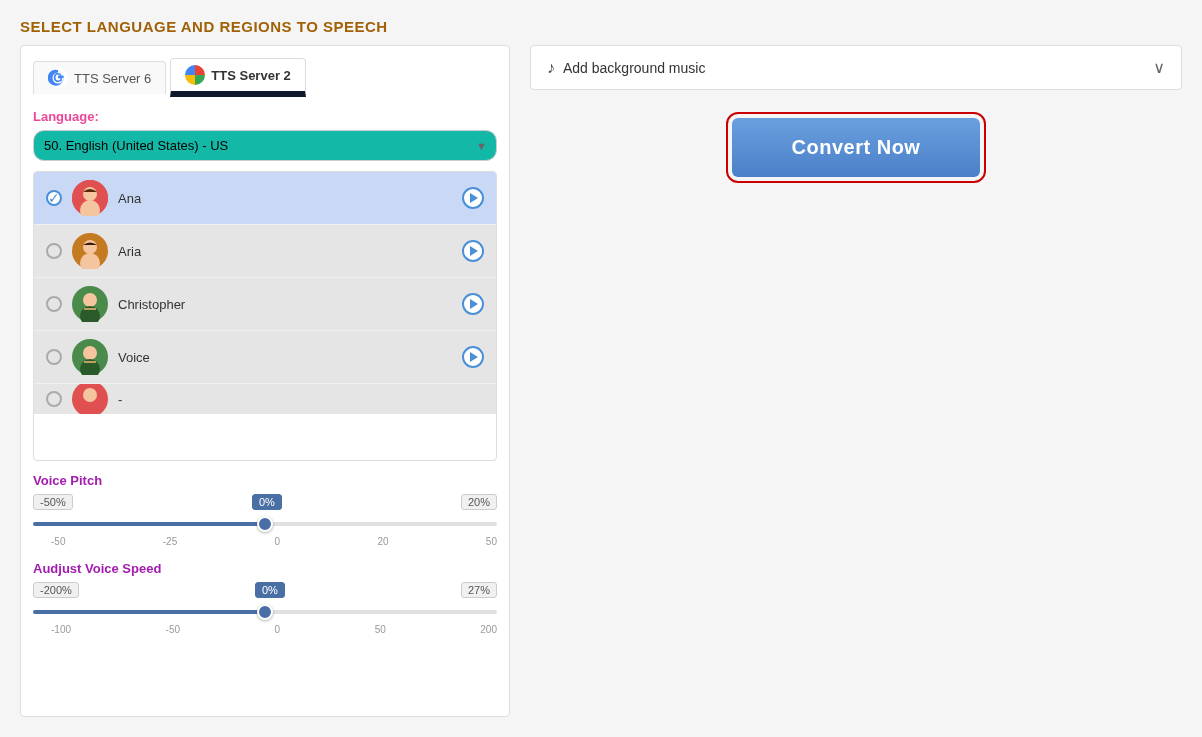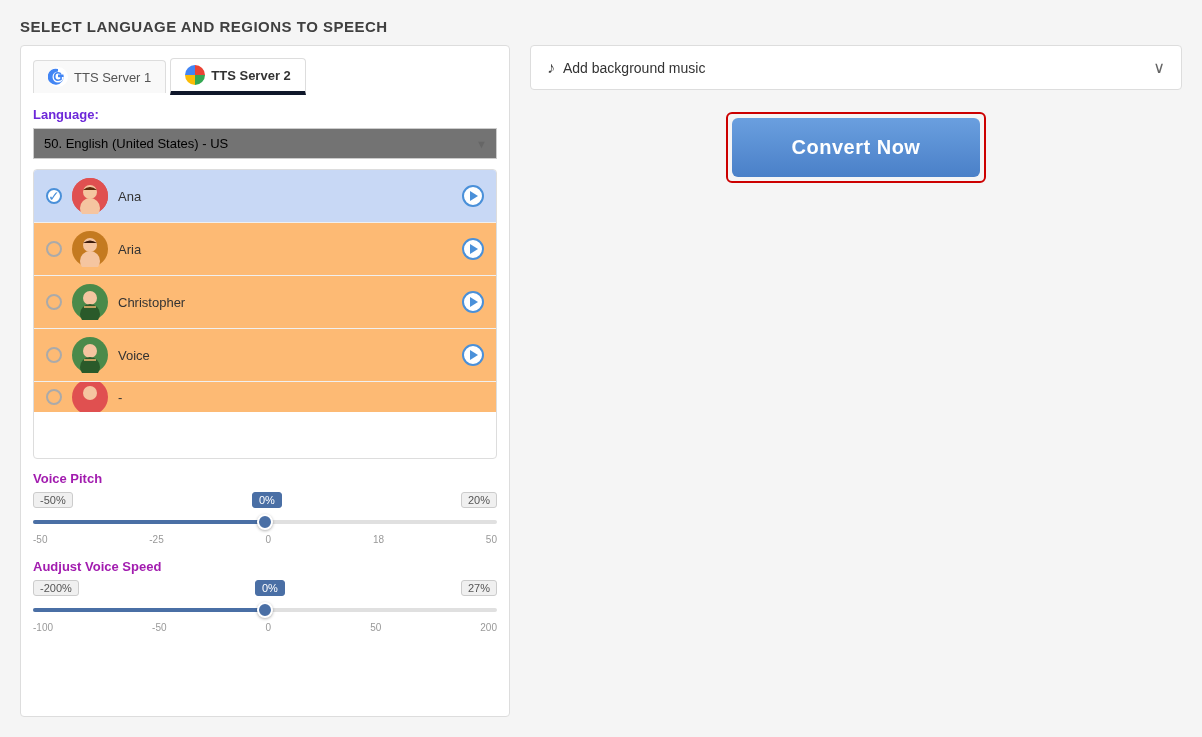--- a/index.html
+++ b/index.html
@@ -9,21 +9,21 @@
       width: 1202px;
       height: 737px;
       overflow: hidden;
       display: flex;
       flex-direction: column;
     }
 
     .page-title {
       font-size: 15px;
       font-weight: bold;
-      color: #404040;
+      color: #a16207;
       padding: 18px 20px 10px 20px;
       letter-spacing: 0.5px;
     }
 
     .main-content {
       display: flex;
       flex: 1;
       padding: 0 20px 20px 20px;
       gap: 20px;
     }
@@ -55,21 +55,21 @@
       border-bottom: none;
       border-radius: 4px 4px 0 0;
       cursor: pointer;
       background: #f9f9f9;
       font-size: 13px;
       color: #555;
     }
 
     .tts-tab.active {
       background: #fff;
-      border-bottom: 4px solid #0f172a;
+      border-bottom: 6px solid #0f172a;
       color: #333;
       font-weight: bold;
     }
 
     
     .grid-icon {
       display: grid;
       grid-template-columns: 1fr 1fr;
       grid-template-rows: 1fr 1fr;
       width: 20px;
@@ -84,37 +84,37 @@
 
     .panel-body {
       padding: 12px;
       flex: 1;
       overflow: hidden;
     }
 
     .language-label {
       font-size: 13px;
       font-weight: bold;
-      color: #6d28d9;
+      color: #ec4899;
       margin-bottom: 6px;
     }
 
     .language-select-wrapper {
       position: relative;
       margin-bottom: 10px;
     }
 
     .language-select {
       width: 100%;
       padding: 7px 30px 7px 10px;
       border: 1px solid #ccc;
-      border-radius: 0;
+      border-radius: 11px;
       font-size: 13px;
       appearance: none;
-      background: #737373;
+      background: #14b8a6;
       cursor: pointer;
     }
 
     .select-arrow {
       position: absolute;
       right: 10px;
       top: 50%;
       transform: translateY(-50%);
       pointer-events: none;
       font-size: 11px;
@@ -129,21 +129,21 @@
       height: 290px;
     }
 
     .voice-item {
       display: flex;
       align-items: center;
       padding: 8px 12px;
       gap: 10px;
       cursor: pointer;
       border-bottom: 1px solid #f0f0f0;
-      background: #fdba74;
+      background: #e5e5e5;
     }
 
     .voice-item.selected {
       background: #c8d8f5;
     }
 
     .voice-item:last-child {
       border-bottom: none;
     }
 
@@ -281,20 +281,21 @@
 
     .slider-ticks {
       display: flex;
       justify-content: space-between;
       padding: 2px 0;
     }
 
     .slider-tick {
       font-size: 10px;
       color: #999;
+      margin-left: 18px;
     }
 
     
     .right-panel {
       flex: 1;
       display: flex;
       flex-direction: column;
       gap: 12px;
     }
 
@@ -330,21 +331,21 @@
     
     .convert-area {
       display: flex;
       justify-content: center;
       align-items: flex-start;
       padding-top: 10px;
     }
 
     .convert-btn-wrapper {
       border: 2px solid #cc0000;
-      border-radius: 6px;
+      border-radius: 12px;
       padding: 4px;
     }
 
     .convert-btn {
       background: linear-gradient(180deg, #6a9fdf 0%, #4a80c8 100%);
       color: #fff;
       border: none;
       border-radius: 6px;
       padding: 18px 60px;
       font-size: 20px;
@@ -377,21 +378,21 @@
       <div class="tts-tab">
 
         <svg width="20" height="20" viewBox="0 0 20 20">
           <circle cx="10" cy="10" r="10" fill="white"></circle>
           <path d="M10 4.5A5.5 5.5 0 1 0 15.5 10H10V7.5h5.4A8 8 0 1 1 10 2z" fill="#4285F4"></path>
           <path d="M10 7.5v2.5h5.5a5.5 5.5 0 0 1-5.5 5.5A5.5 5.5 0 0 1 4.5 10 5.5 5.5 0 0 1 10 4.5z" fill="#34A853" opacity="0"></path>
           <path d="M10 4.5a5.5 5.5 0 0 0-3.89 1.61L4.5 4.5A8 8 0 0 1 10 2z" fill="#EA4335" opacity="0"></path>
           <circle cx="10" cy="10" r="10" fill="none"></circle>
           <text x="10" y="14" text-anchor="middle" font-size="12" font-weight="bold" fill="#4285F4">G</text>
         </svg>
-        <span>TTS Server 1</span>
+        <span>TTS Server 6</span>
       </div>
       <div class="tts-tab active">
         <div class="grid-icon">
           <span></span>
             <span></span>
             <span></span>
             <span></span>
         </div>
         <span>TTS Server 2</span>
       </div>
@@ -491,21 +492,21 @@
         <div class="slider-wrapper">
           <div class="slider-track">
             <div class="slider-fill" style="width:50%;"></div>
             <div class="slider-thumb" style="left: calc(50% - 8px);"></div>
           </div>
         </div>
         <div class="slider-ticks">
           <span class="slider-tick">-50</span>
           <span class="slider-tick">-25</span>
           <span class="slider-tick">0</span>
-          <span class="slider-tick">18</span>
+          <span class="slider-tick">20</span>
           <span class="slider-tick">50</span>
         </div>
       </div>
 
       <div class="slider-section">
         <div class="slider-title">Audjust Voice Speed</div>
         <div class="slider-labels">
           <span class="slider-badge">-200%</span>
           <span class="slider-badge active">0%</span>
           <span class="slider-badge">27%</span>

